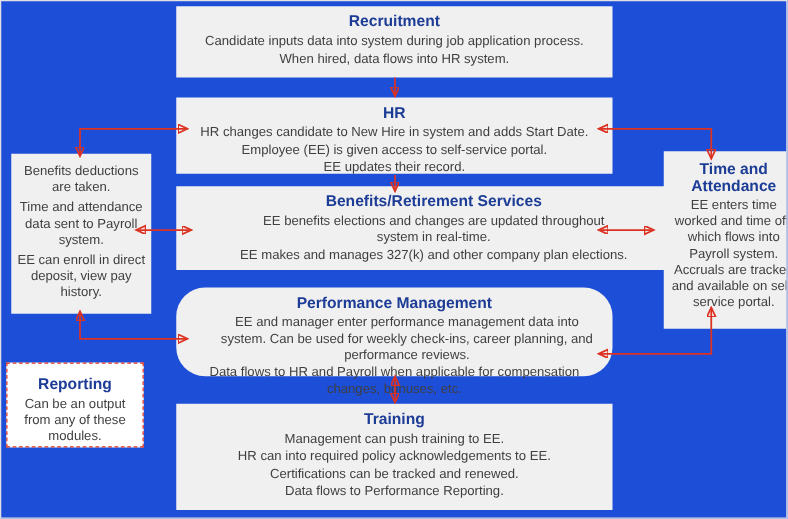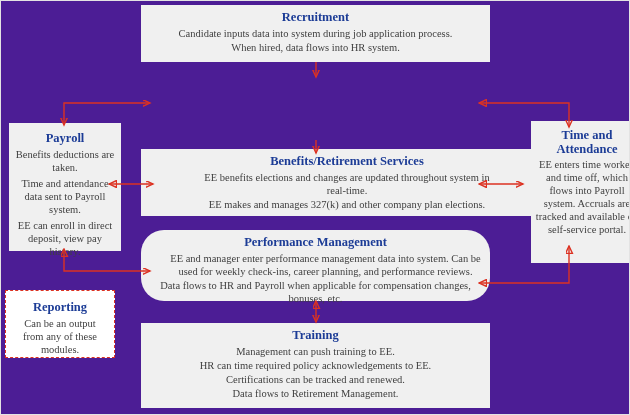--- a/index.html
+++ b/index.html
@@ -1,19 +1,19 @@
 <!DOCTYPE html>
 <html><head>
 <meta charset="utf-8">
 <style>
   html,body{margin:0;padding:0;background:#fff;}
   #frame{
-    position:relative;width:630px;height:415px;background:#4c1d95;
+    position:relative;width:630px;height:415px;background:#1d4ed8;
     border:1px solid #e3e3e3;box-sizing:border-box;overflow:hidden;
-    font-family:Liberation Serif, serif;
+    font-family:Liberation Sans, sans-serif;
   }
   .box{
     position:absolute;background:#f0f0f0;text-align:center;
     color:#3f3f3f;font-size:10.5px;line-height:13px;box-sizing:border-box;
     padding-top:5px;
   }
   .box .title{
     color:#1c3c96;font-weight:bold;font-size:12.5px;line-height:15px;
     margin:0 0 2px 0;
   }
@@ -30,43 +30,48 @@
 <body>
 
 <div id="frame">
 
   <div class="box" style="left:140px;top:4px;width:349px;height:57px;">
     <div class="title">Recruitment</div>
     <div class="para">Candidate inputs data into system during job application process.</div>
     <div class="para">When hired, data flows into HR system.</div>
   </div>
 
+  <div class="box" style="left:140px;top:77px;width:349px;height:61px;">
+    <div class="title">HR</div>
+    <div class="para">HR changes candidate to New Hire in system and adds Start Date.</div>
+    <div class="para">Employee (EE) is given access to self-service portal.</div>
+    <div class="para">EE updates their record.</div>
+  </div>
 
   <div class="box" style="left:140px;top:148px;width:412px;height:67px;">
     <div class="title">Benefits/Retirement Services</div>
     <div class="para" style="margin-left:60px;margin-right:60px;">EE benefits elections and changes are updated throughout system in real-time.</div>
     <div class="para">EE makes and manages 327(k) and other company plan elections.</div>
   </div>
 
   <div class="box" style="left:140px;top:229px;width:349px;height:71px;border-radius:23px;">
     <div class="title">Performance Management</div>
     <div class="para" style="margin-left:28px;">EE and manager enter performance management data into system. Can be used for weekly check-ins, career planning, and performance reviews.</div>
     <div class="para">Data flows to HR and Payroll when applicable for compensation changes, bonuses, etc.</div>
   </div>
 
   <div class="box" style="left:140px;top:322px;width:349px;height:85px;">
     <div class="title">Training</div>
     <div class="para">Management can push training to EE.</div>
-    <div class="para">HR can time required policy acknowledgements to EE.</div>
+    <div class="para">HR can into required policy acknowledgements to EE.</div>
     <div class="para">Certifications can be tracked and renewed.</div>
-    <div class="para">Data flows to Retirement Management.</div>
+    <div class="para">Data flows to Performance Reporting.</div>
   </div>
 
   <div class="box side" style="left:8px;top:122px;width:112px;height:128px;padding-top:8px;">
-    <div class="title">Payroll</div>
     <div class="para">Benefits deductions are taken.</div>
     <div class="para">Time and attendance data sent to Payroll system.</div>
     <div class="para">EE can enroll in direct deposit, view pay history.</div>
   </div>
 
   <div class="box side" style="left:530px;top:120px;width:112px;height:142px;padding-top:7px;">
     <div class="title two-line" style="margin-left:14px;margin-right:14px;">Time and Attendance</div>
     <div class="para">EE enters time worked and time off, which flows into Payroll system. Accruals are tracked and available on self-service portal.</div>
   </div>
 

